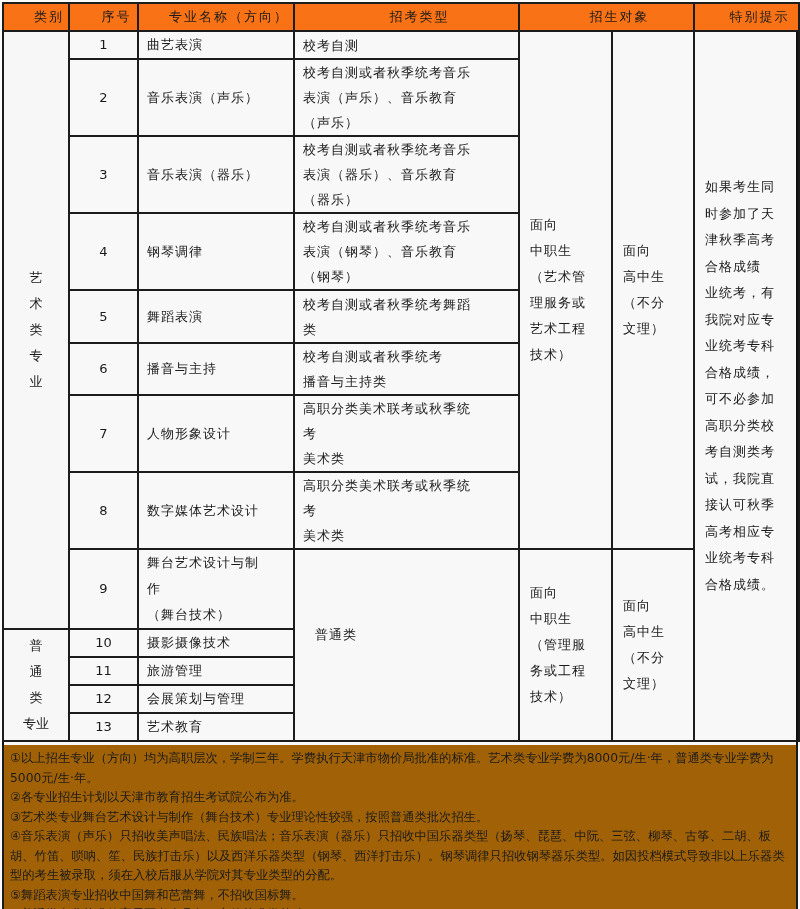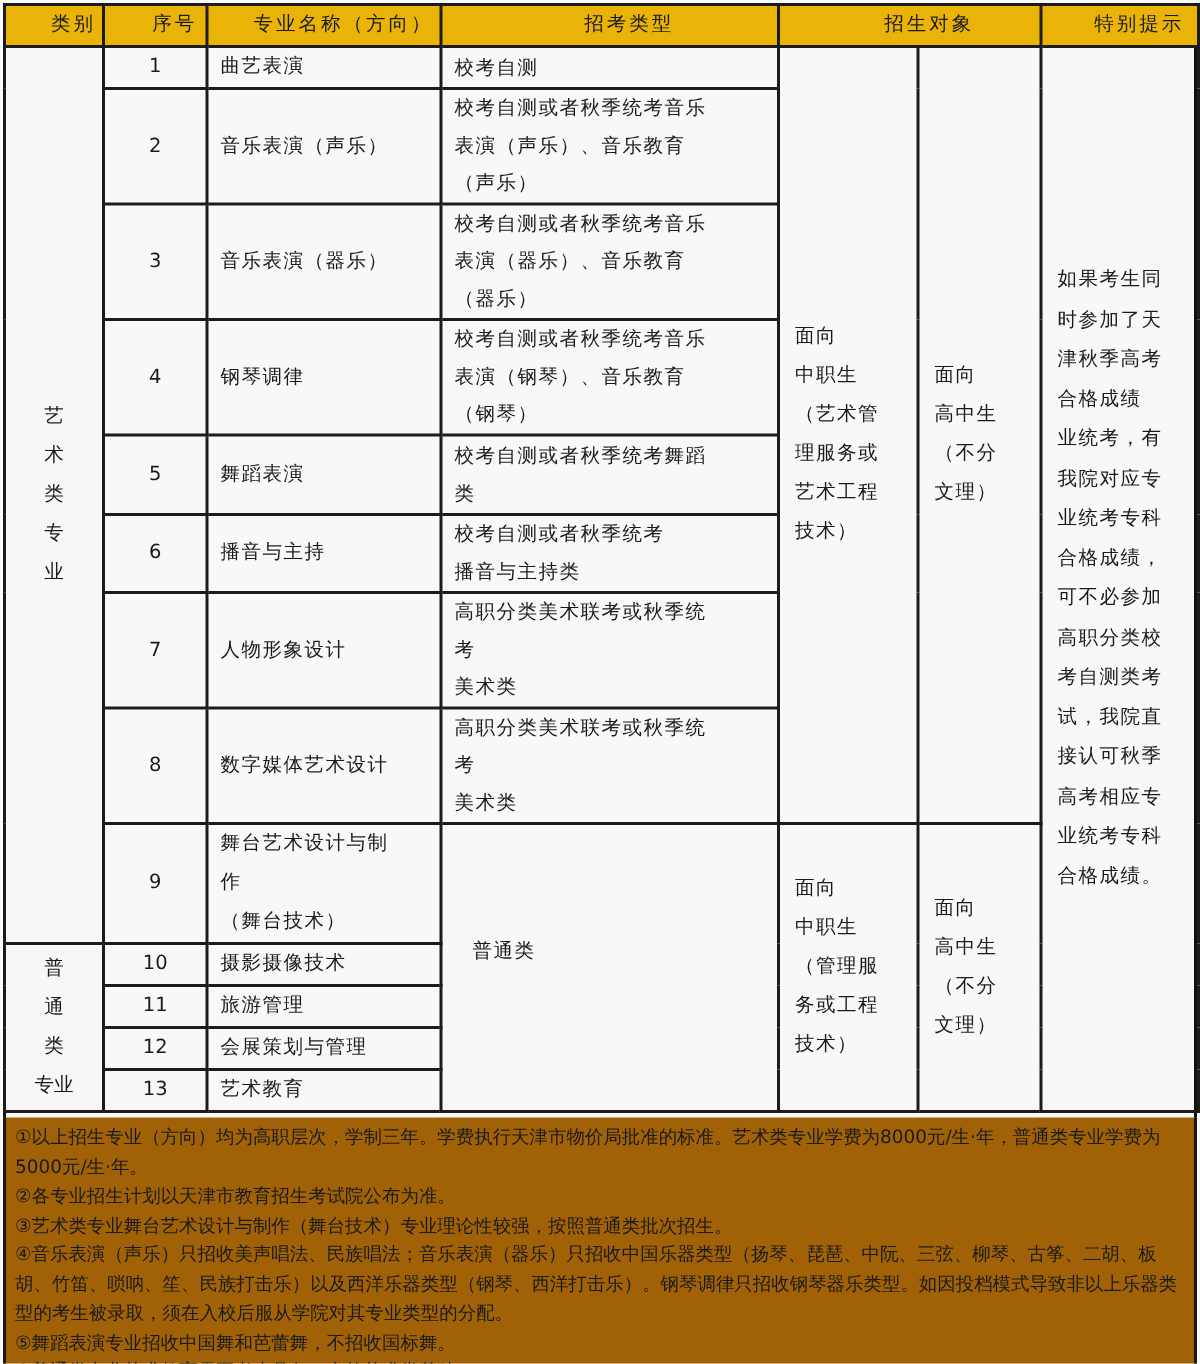--- a/index.html
+++ b/index.html
@@ -4,21 +4,21 @@
 <style>
   html, body { margin: 0; padding: 0; background: #fbfbfb; }
   body { width: 800px; height: 909px; overflow: hidden; position: relative;
          font-family: "DejaVu Sans", sans-serif; color: #1a1a1a; }
   .sheet { position: absolute; left: 2px; top: 2px; width: 796px; height: 905px;
            border: 2px solid #111; box-sizing: border-box; background: #f8f8f9; }
   table.grid { position: absolute; left: 2px; top: 2px; width: 796px;
                border-collapse: collapse; table-layout: fixed; }
   table.grid td, table.grid th { border: 2px solid #1c1c1c; padding: 0; font-weight: normal;
                font-size: 13px; line-height: 26px; vertical-align: middle; }
-  table.grid th { background: #eab308; letter-spacing: 2px; height: 24px; text-align: center; font-size: 13px; padding-left: 26px; }
+  table.grid th { background: #f97316; letter-spacing: 2px; height: 24px; text-align: center; font-size: 13px; padding-left: 26px; }
   .cat { text-align: center; background: #f7f7f8; }
   .cat span { display: block; line-height: 26px; letter-spacing: 0; }
   .num { text-align: center; font-size: 15px; }
   .name { padding-left: 8px !important; letter-spacing: 1px; margin-top: 34px; }
   .exam { padding-left: 8px !important; letter-spacing: 1px; margin-left: 28px; }
   .exam div { line-height: 25px; }
   .target { padding-left: 10px !important; vertical-align: middle; letter-spacing: 1px; }
   .target div { line-height: 26px; }
   .tip { padding: 0 6px 0 10px !important; vertical-align: top !important; letter-spacing: 1px; }
   .tip div { line-height: 26.5px; }

